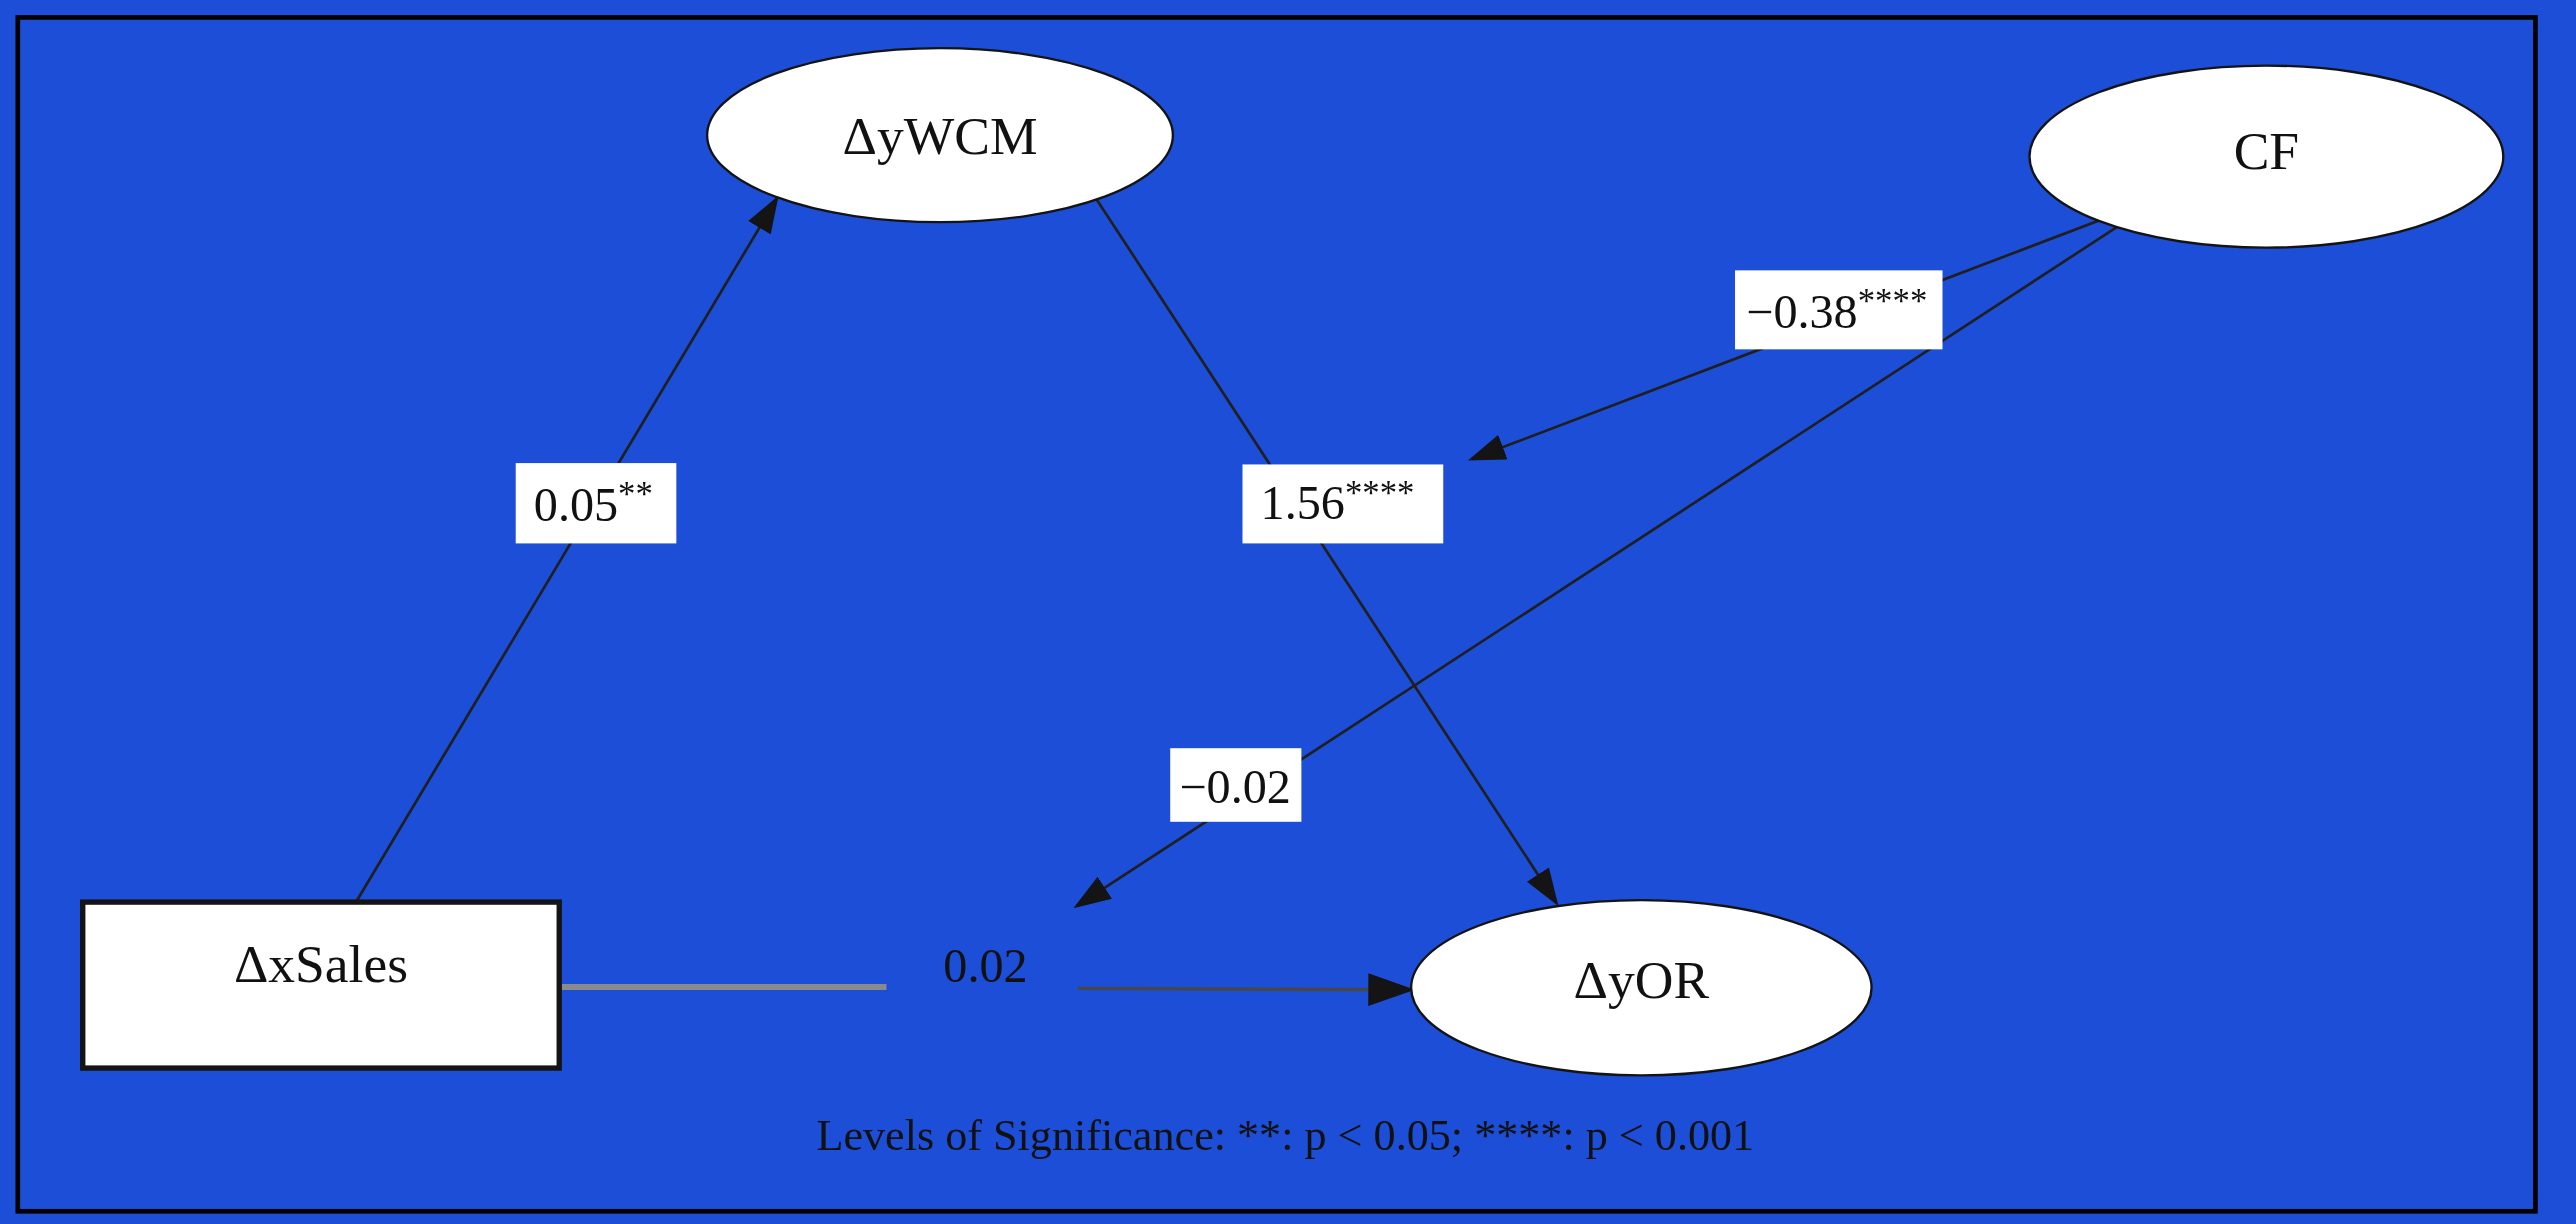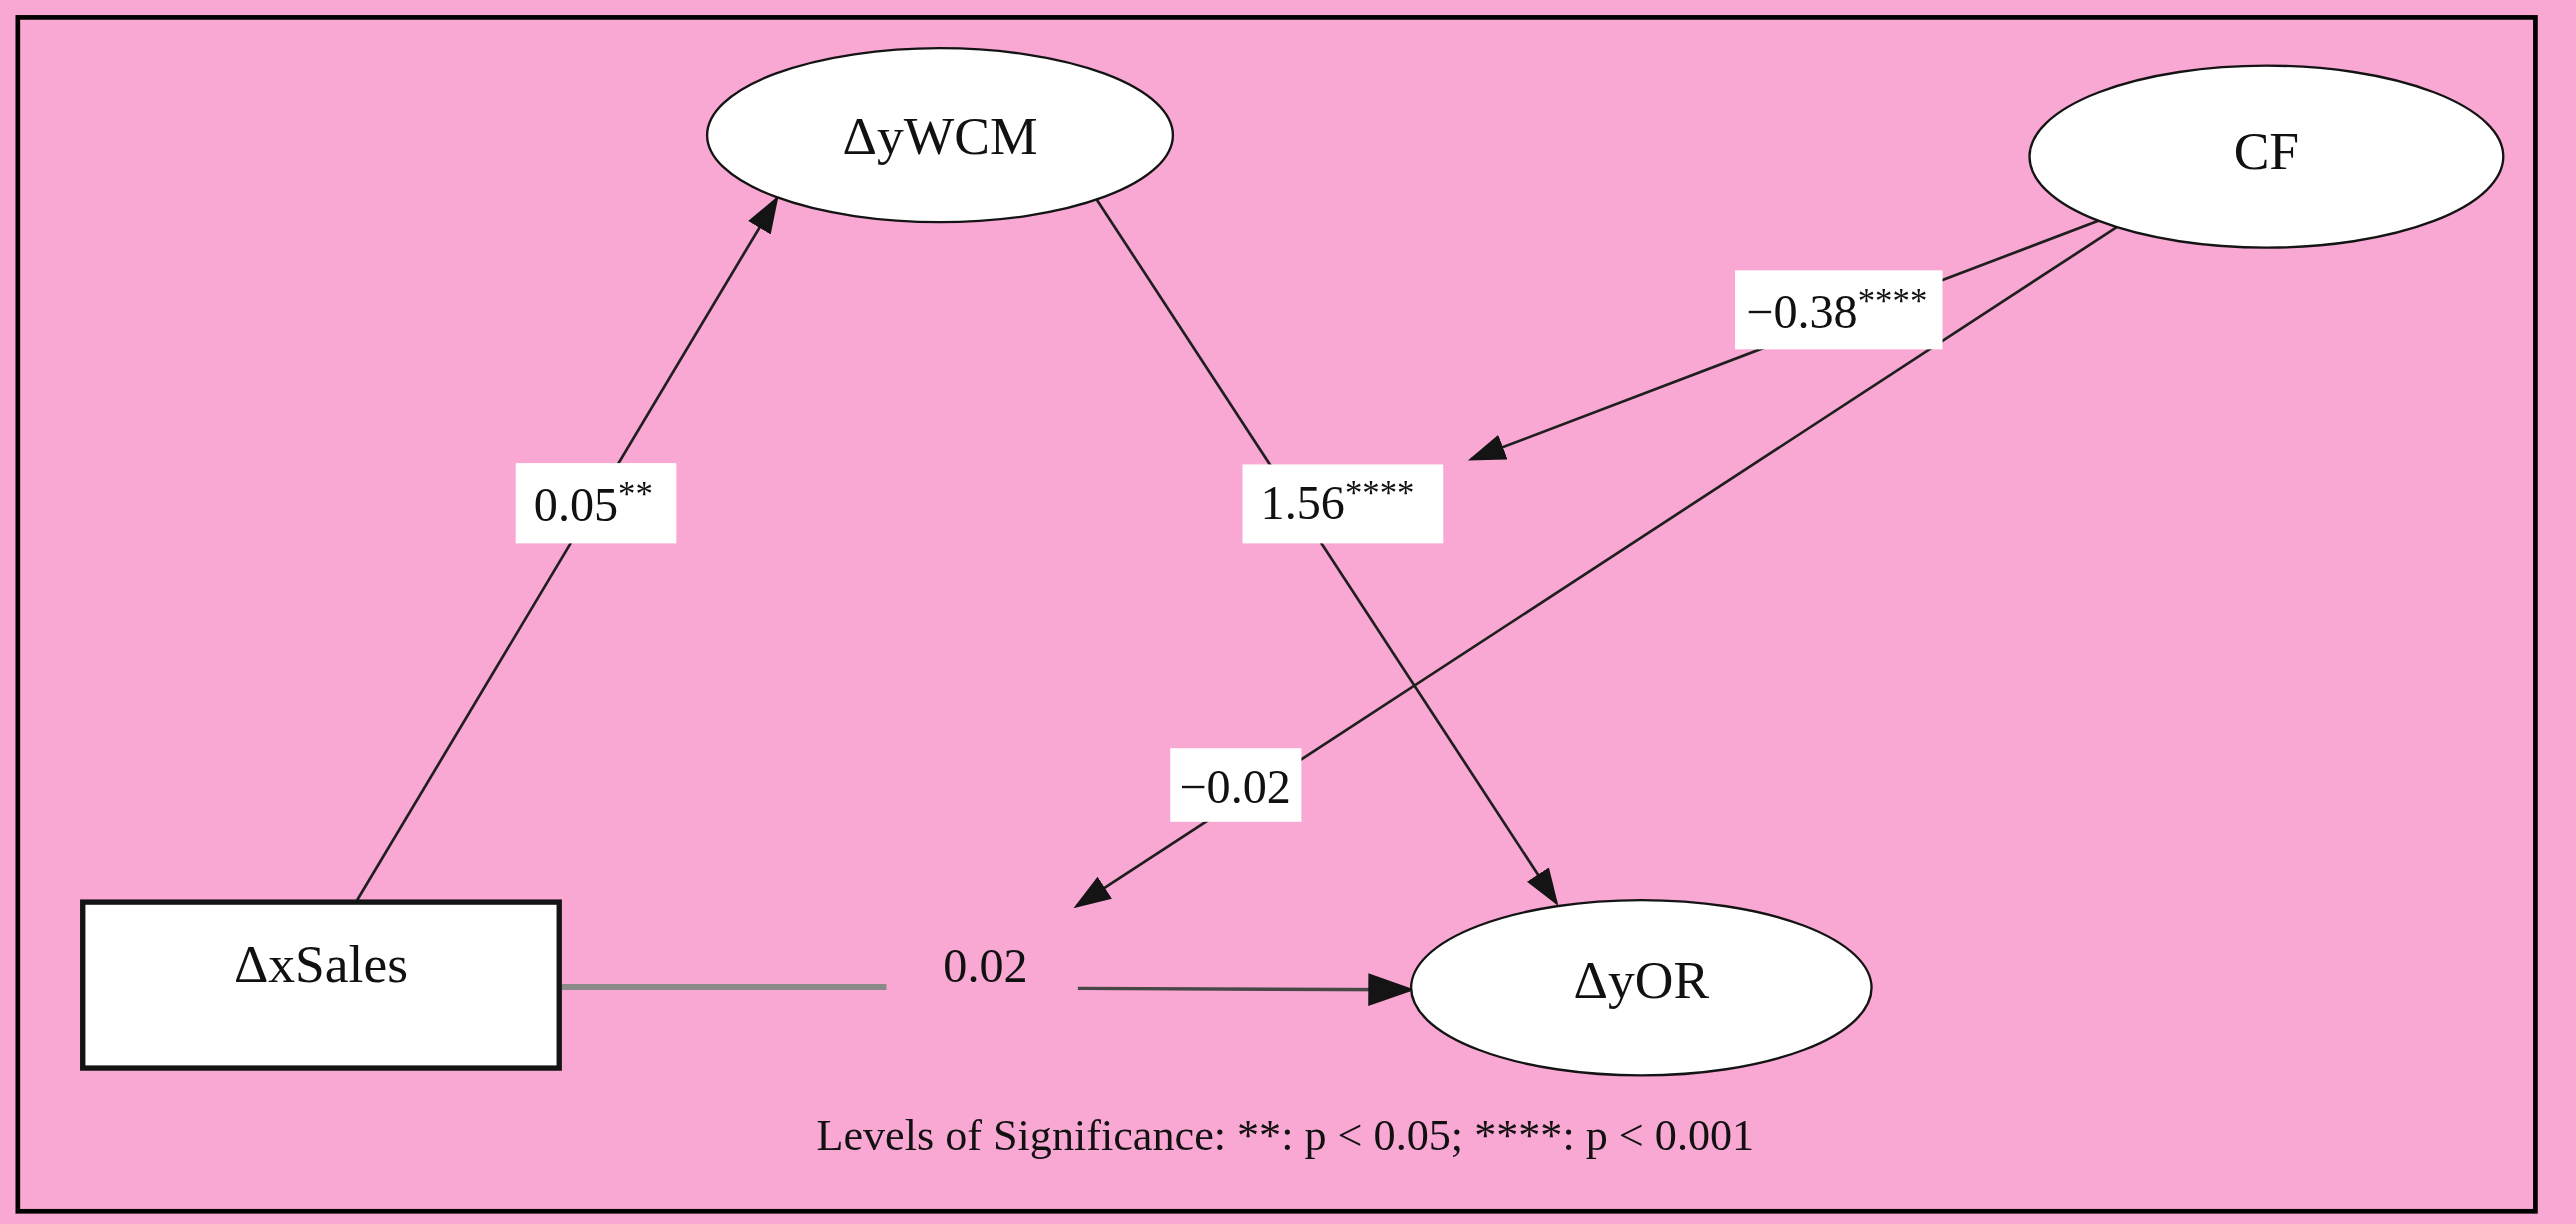--- a/index.html
+++ b/index.html
@@ -6,21 +6,21 @@
     margin: 0;
     padding: 0;
     background: #ffffff;
     width: 2576px;
     height: 1224px;
   }
   #figure-wrap {
     position: relative;
     width: 2576px;
     height: 1224px;
-    background: #f9a8d4;
+    background: #1d4ed8;
     overflow: hidden;
   }
   svg { display: block; }
   .edge {
     stroke: #1f1f1f;
     stroke-width: 4;
     fill: none;
   }
   .edge-gray {
     stroke: #8a8a8a;

